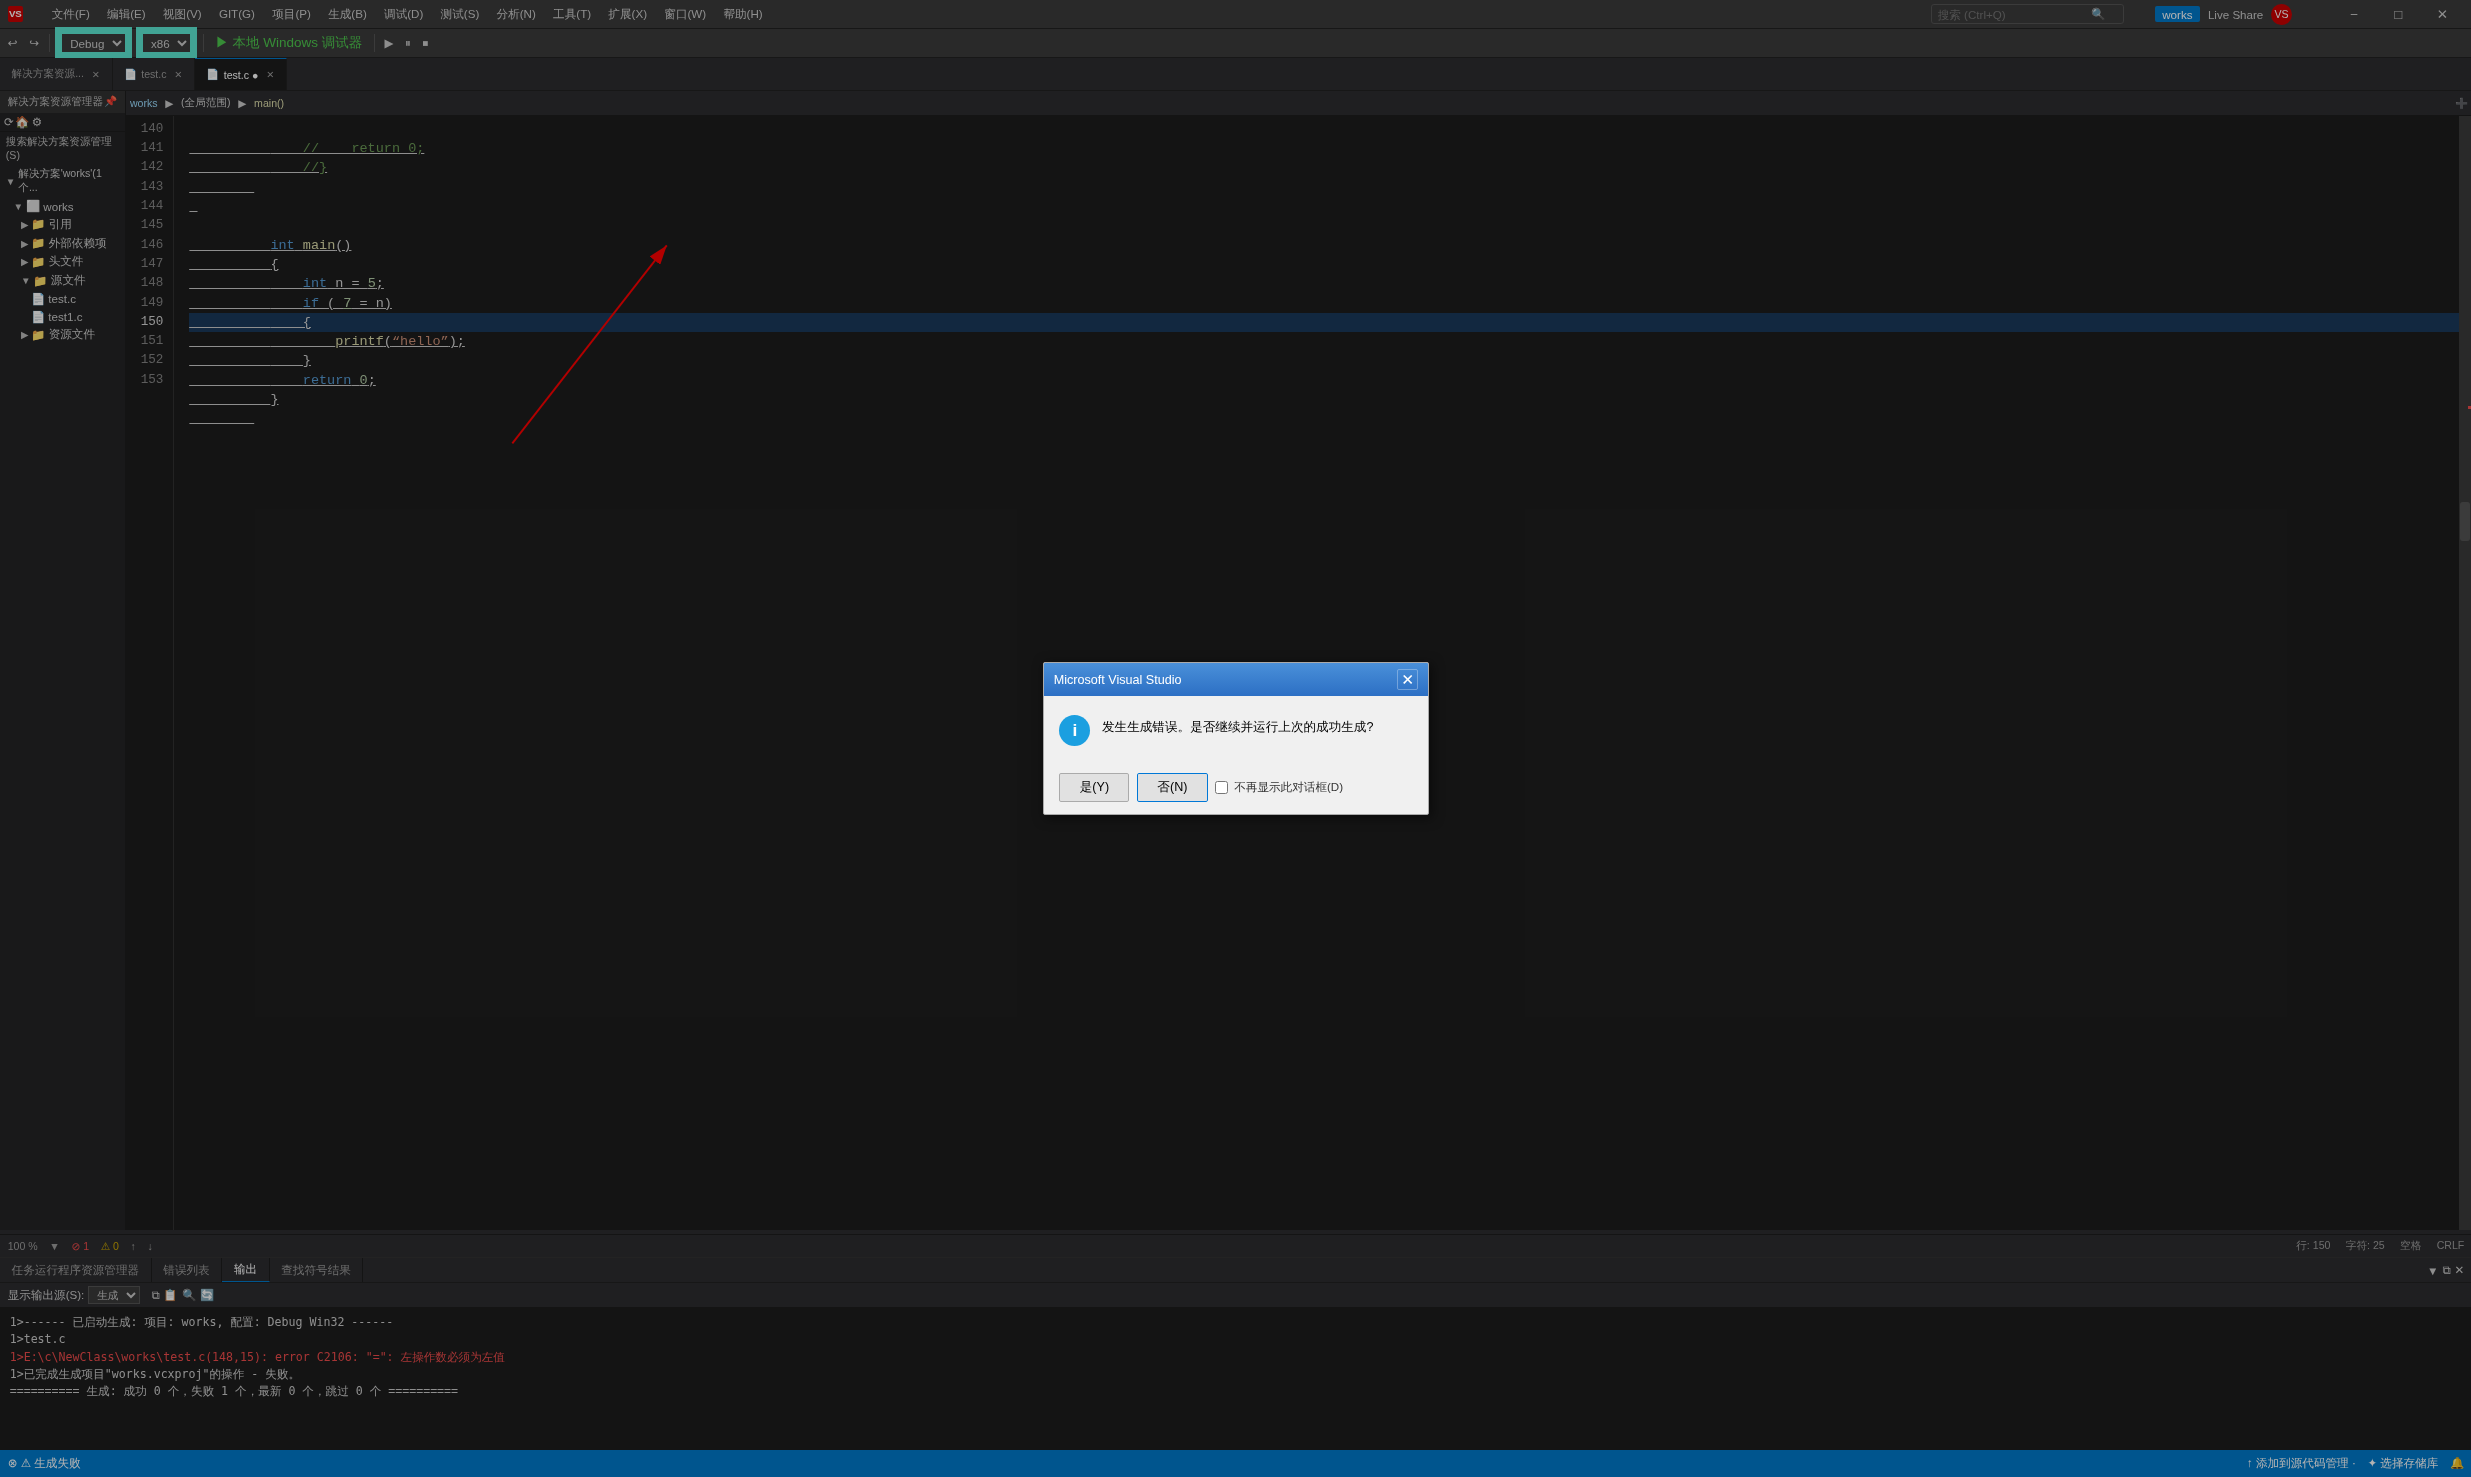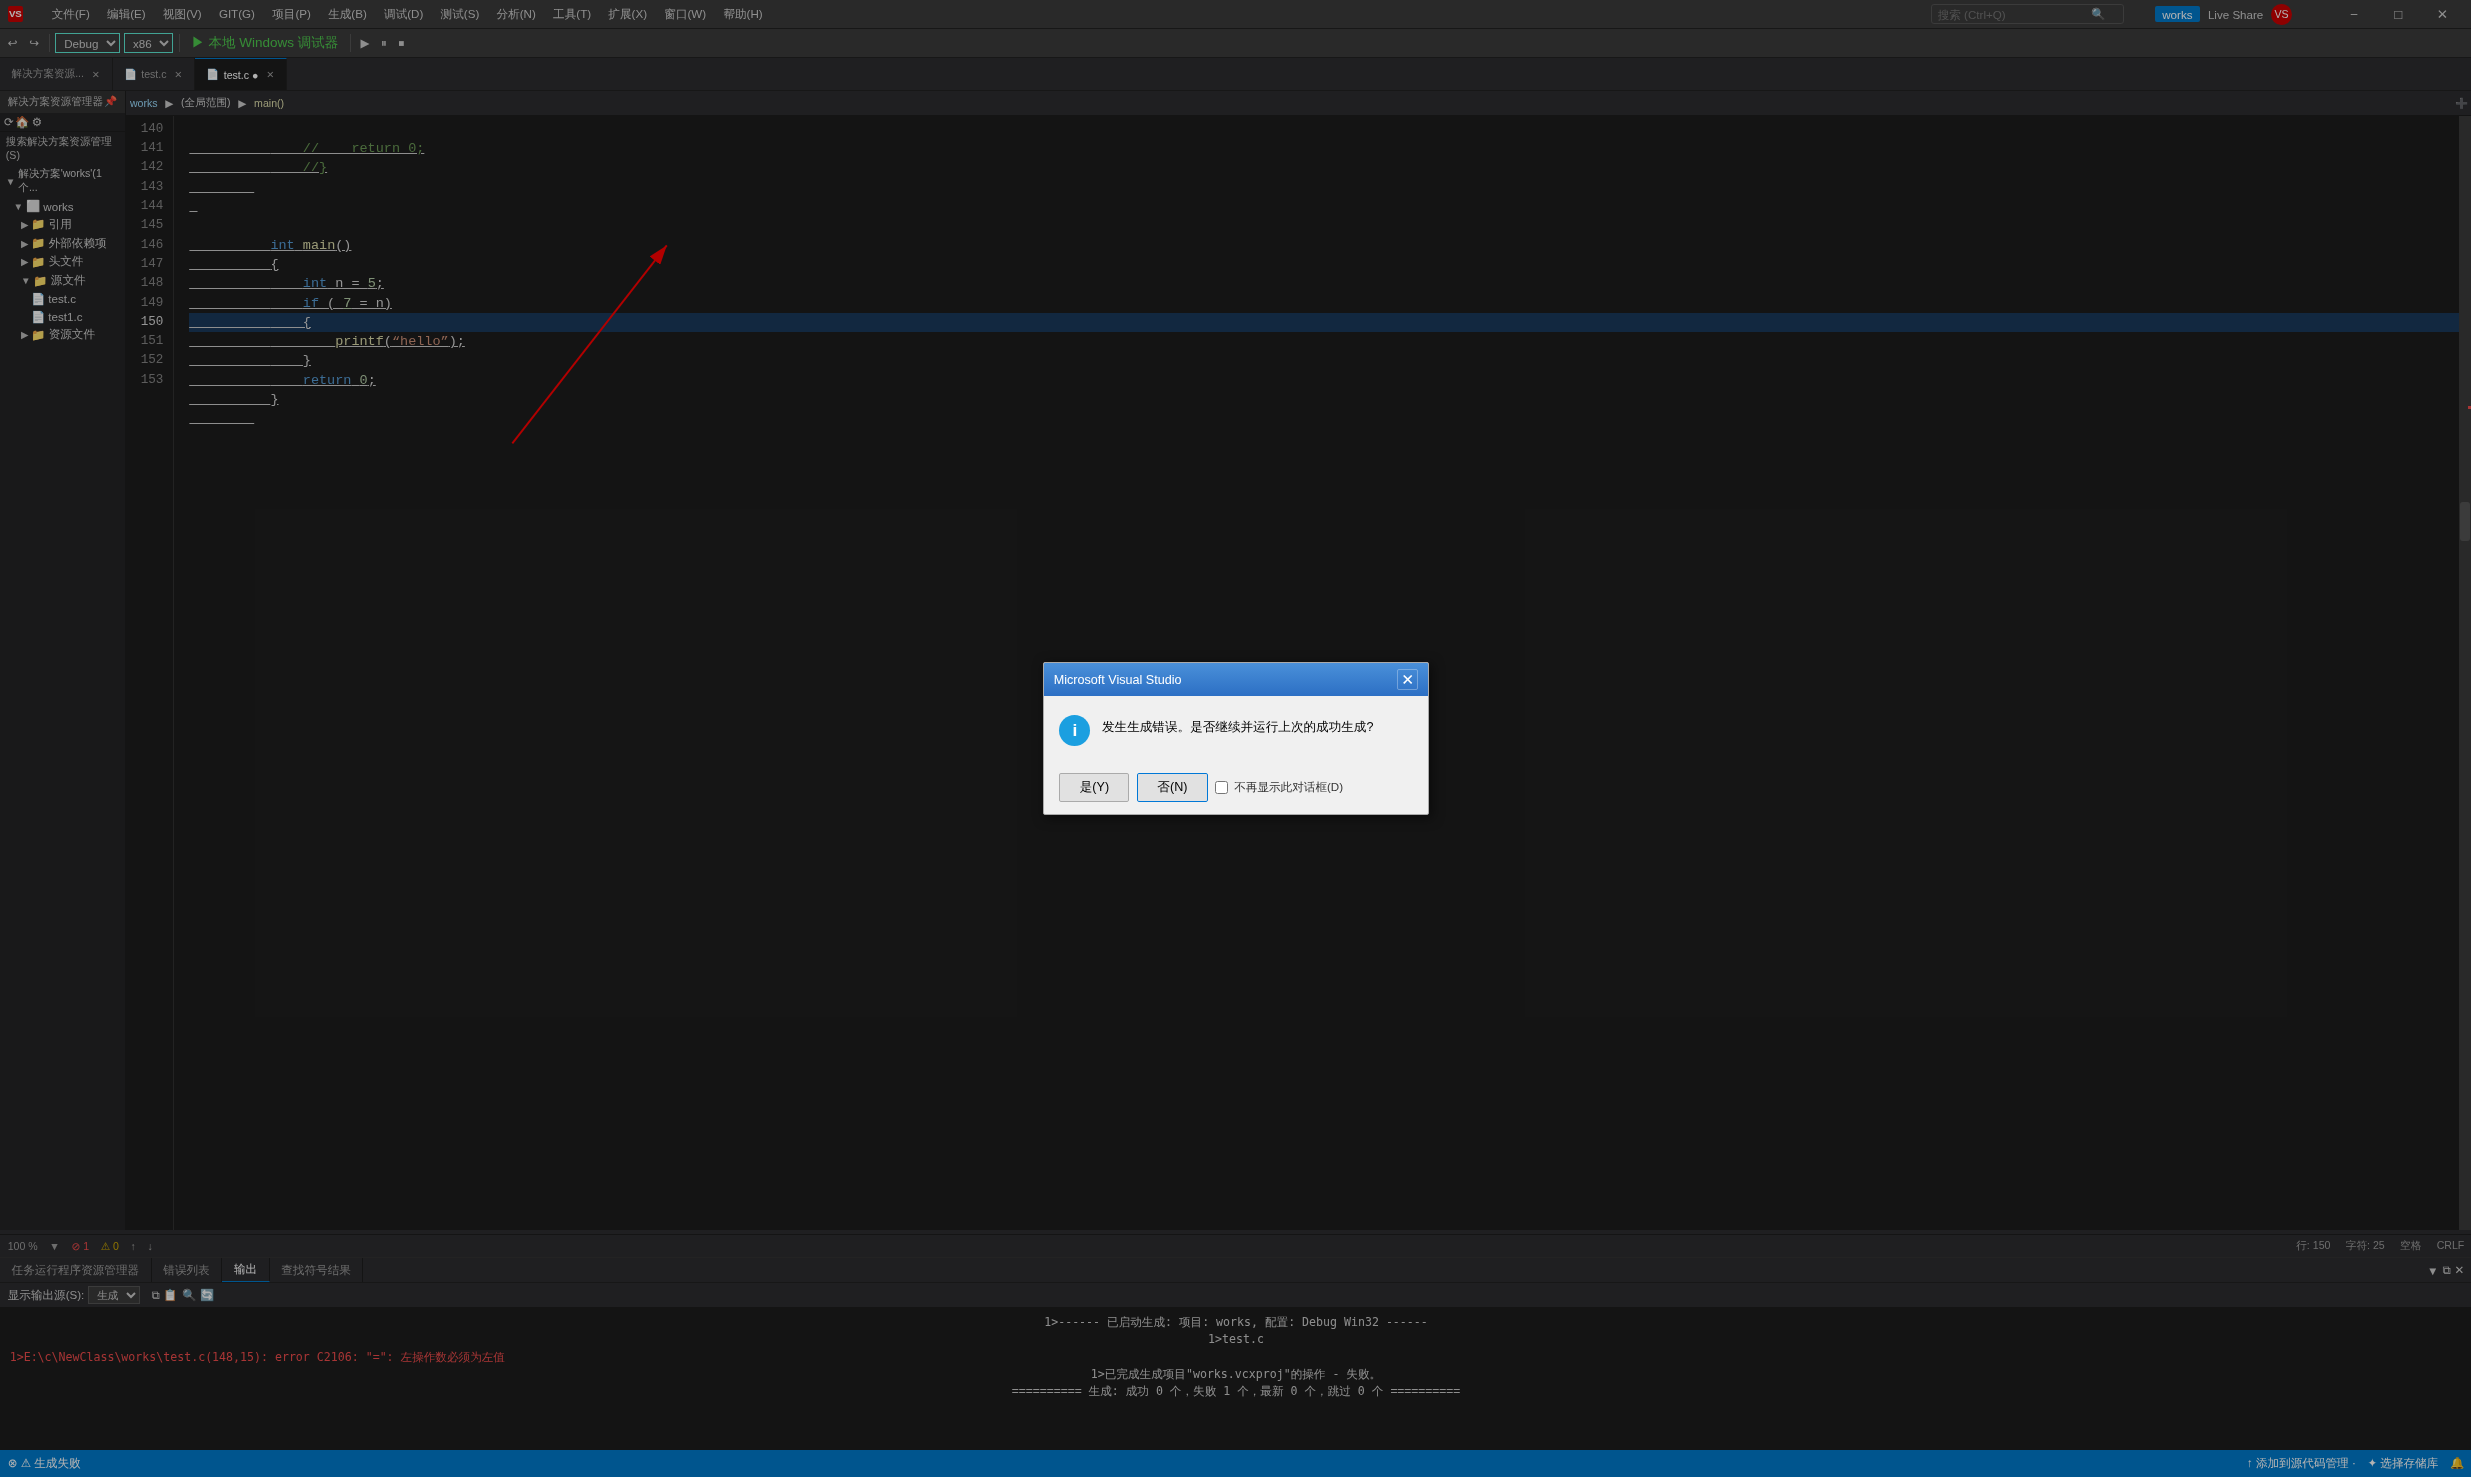--- a/index.html
+++ b/index.html
@@ -89,21 +89,21 @@
     .toolbar-btn {
       color: #ccc;
       padding: 1.9px 3.9px;
       cursor: pointer;
       font-size: 11.6px;
       display: flex; align-items: center;
     }
     .toolbar-sep { width: 1px; height: 17.4px; background: #555; margin: 0 1.9px; }
     .toolbar-dropdown {
       background: #3c3c3c;
-      border: 1px solid #5eead4;
+      border: 7px solid #5eead4;
       color: #ccc;
       padding: 1.9px 3.9px;
       font-size: 11.6px;
     }
     .run-btn {
       color: #4ec94e;
       font-size: 13.5px;
       padding: 1.9px 5.8px;
     }
 
@@ -280,21 +280,21 @@
     .output-content {
       padding: 5.8px 9.7px;
       font-family: 'Consolas', monospace;
       font-size: 11.6px;
       color: #d4d4d4;
       line-height: 17.4px;
       height: calc(100% - 50px);
       overflow: hidden;
     }
     .output-error { color: #f14c4c; }
-    .output-info { color: #ccc; text-align: center; }
+    .output-info { color: #ccc; }
 
     
     .bottom-toolbar {
       height: 23px;
       background: #2d2d30;
       display: flex;
       align-items: center;
       padding: 0 7.7px;
       gap: 11.6px;
       font-size: 10.6px;

